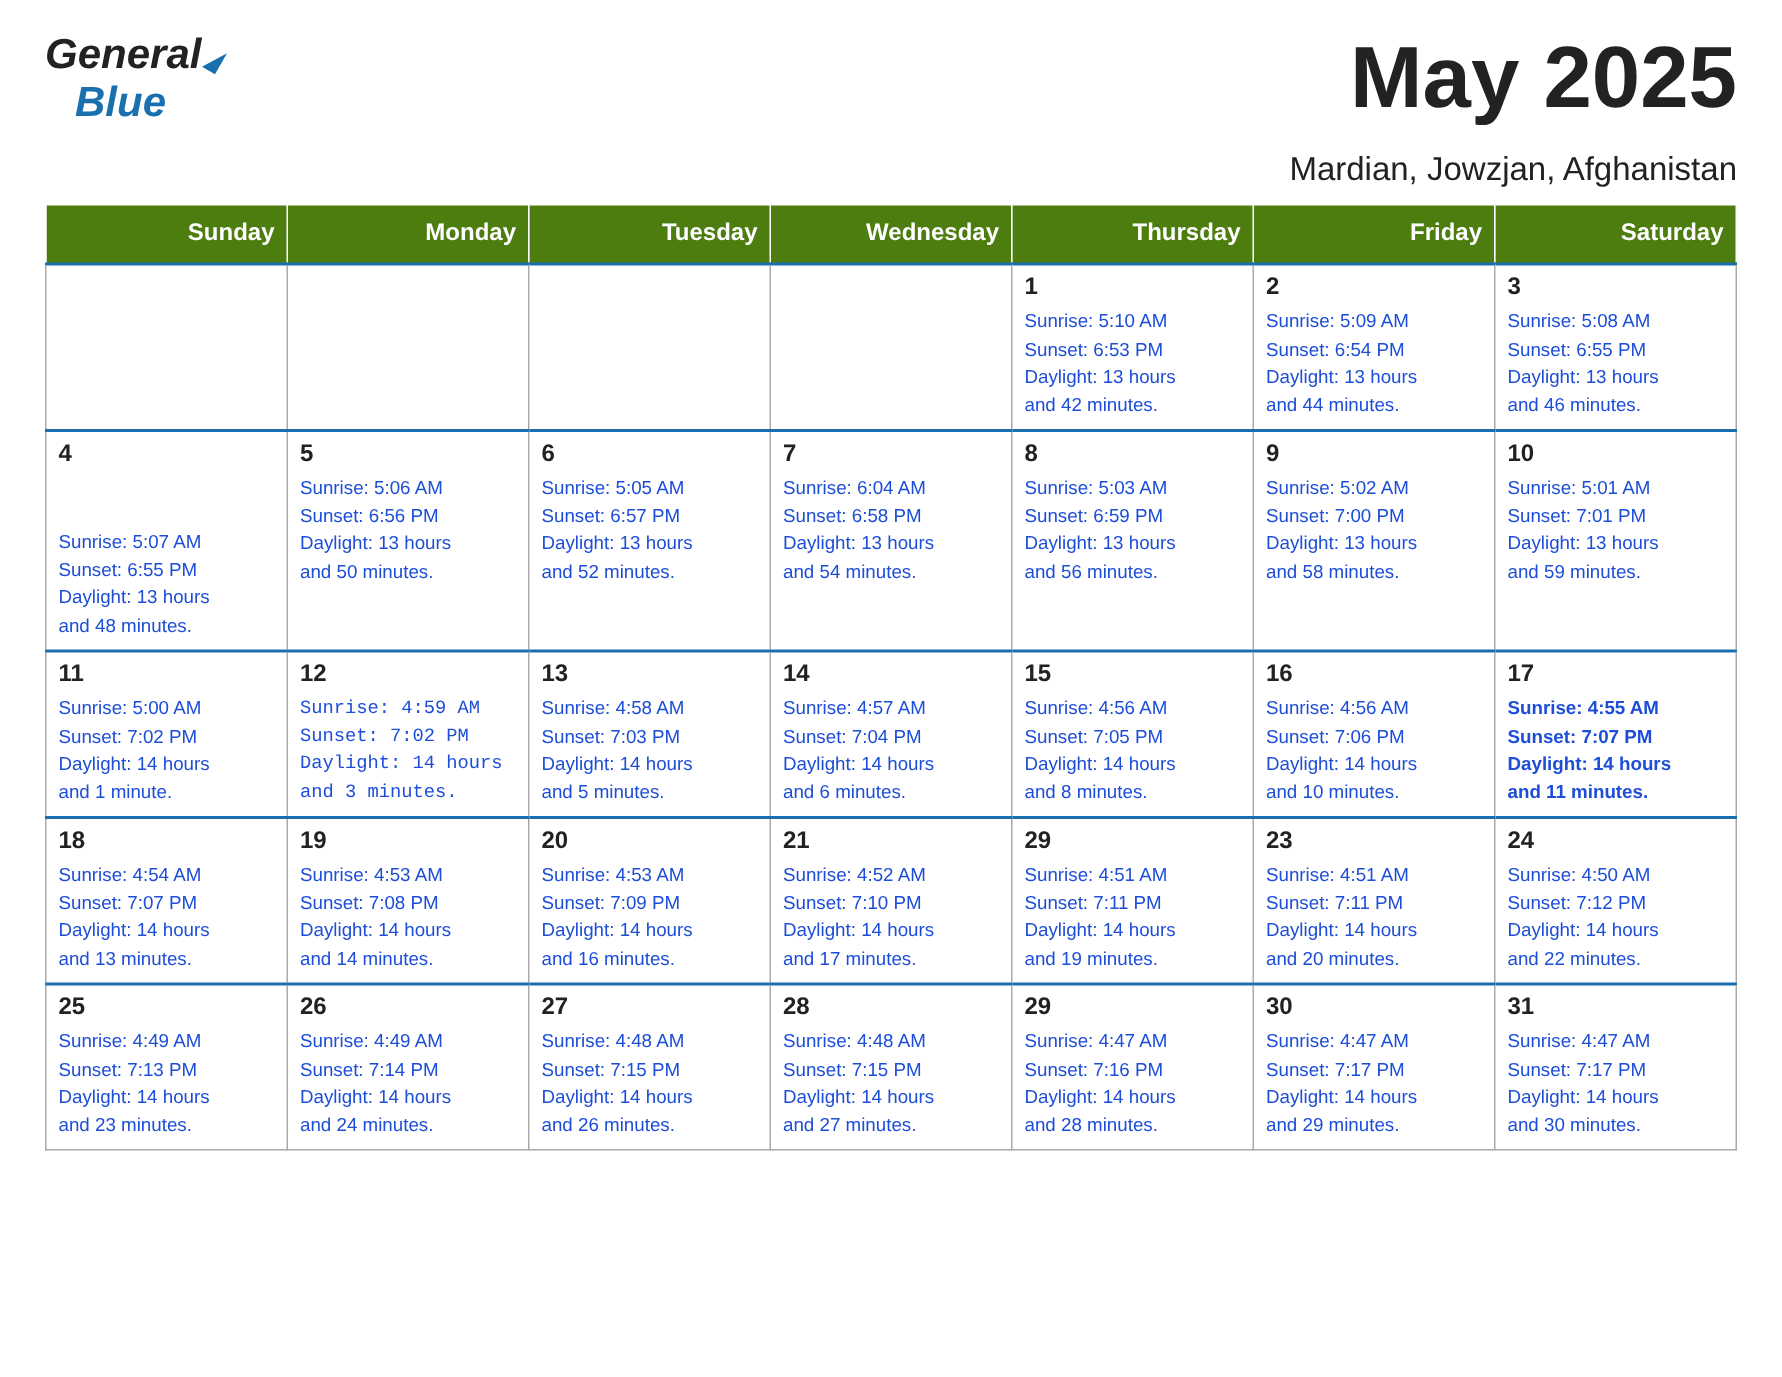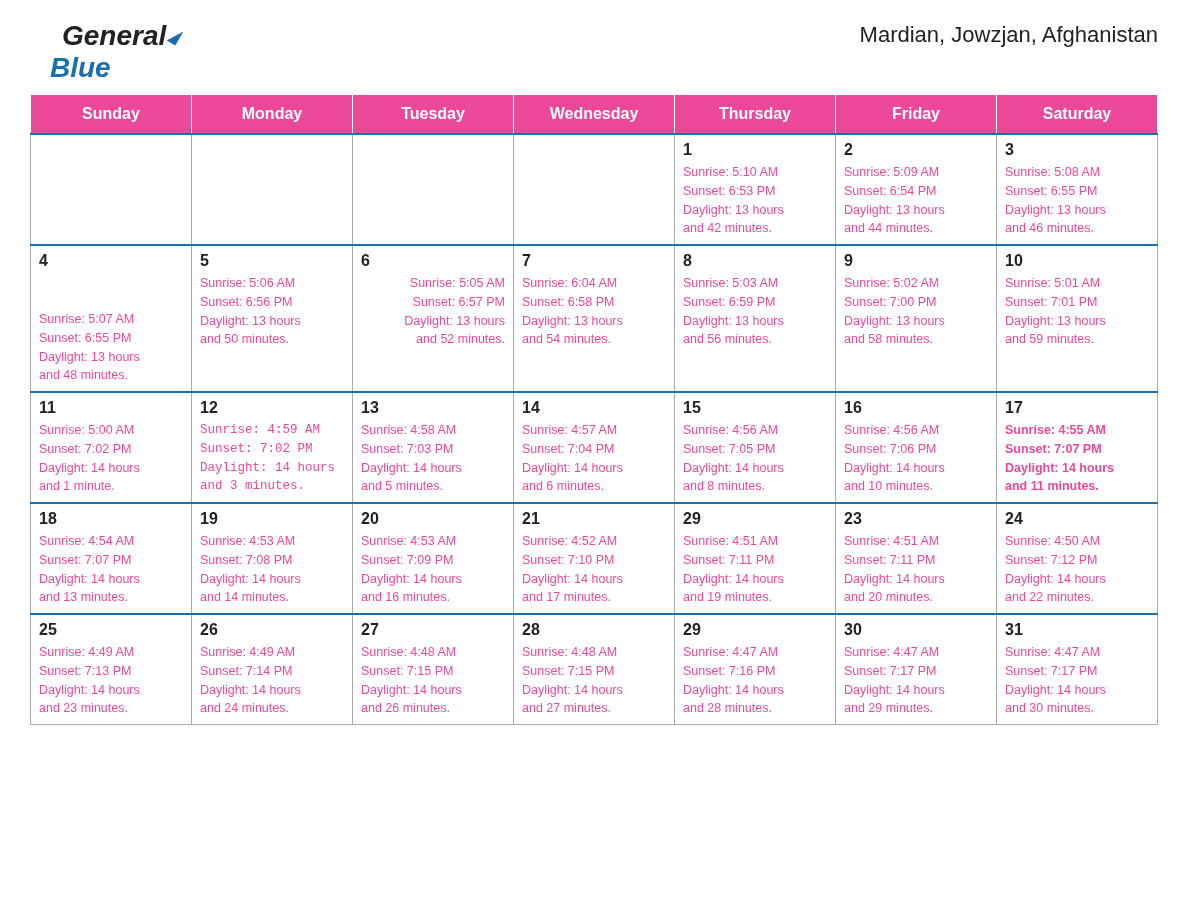--- a/index.html
+++ b/index.html
@@ -19,26 +19,26 @@
     }
     .title-block {
       text-align: right;
     }
     .calendar {
       width: 100%;
       border-collapse: collapse;
       margin-top: 10px;
     }
     .calendar th {
-      background-color: #ec4899;
+      background-color: #4d7c0f;
       color: #fff;
       font-size: 16px;
       font-weight: bold;
       padding: 10px 8px;
-      text-align: center;
+      text-align: right;
       border: 1px solid #fff;
     }
     .calendar td {
       vertical-align: top;
       border: 1px solid #aaa;
       padding: 6px 8px;
       width: 14.28%;
       height: 110px;
       font-size: 13px;
       color: #222;
@@ -47,34 +47,34 @@
       border-top: 2px solid #1a6faf;
     }
     .day-number {
       font-size: 16px;
       font-weight: bold;
       color: #222;
       margin-bottom: 4px;
     }
     .day-info {
       font-size: 12.5px;
-      color: #ec4899;
+      color: #1d4ed8;
       line-height: 1.5;
     }
     .empty-cell {
       background: #fff;
     }
     .logo-wrapper {
       display: flex;
       flex-direction: column;
       align-items: flex-start;
     }
     .logo-line1 {
       display: flex;
-      margin-left: 32px;
+      align-items: center;
     }
     .logo-line2 {
       display: flex;
       align-items: center;
       margin-left: 2px;
     }
   </style>
 </head>
 <body>
 
@@ -82,21 +82,22 @@
   <div class="logo-wrapper">
     <div class="logo-line1">
       <span style="font-size:28px;font-weight:bold;font-style:italic;color:#222;font-family:Arial,sans-serif;">General</span>
       <div style="width:0;height:0;border-left:10px solid transparent;border-right:0px solid transparent;border-bottom:16px solid #1a6faf;margin-left:4px;margin-top:8px;transform:rotate(30deg);"></div>
     </div>
     <div class="logo-line2">
       <span style="font-size:28px;font-weight:bold;font-style:italic;color:#1a6faf;font-family:Arial,sans-serif;margin-left:18px;">Blue</span>
     </div>
   </div>
   <div class="title-block">
-    <div style="font-size:22px;color:#222;margin-top:2px;font-family:Arial,sans-serif;">Mardian, Jowzjan, Afghanistan</div>
+    <div style="font-size:58px;font-weight:bold;color:#222;line-height:1.1;font-family:Arial,sans-serif;">May 2025</div>
+    <div style="font-size:22px;color:#222;margin-top:16px;font-family:Arial,sans-serif;">Mardian, Jowzjan, Afghanistan</div>
   </div>
 </div>
 
 <table class="calendar">
   <thead>
     <tr>
       <th>Sunday</th>
       <th>Monday</th>
       <th>Tuesday</th>
       <th>Wednesday</th>
@@ -143,21 +144,21 @@
         </td>
         <td>
           <div class="day-number">5</div>
           <div class="day-info" style="white-space: pre-line;">Sunrise: 5:06 AM
 Sunset: 6:56 PM
 Daylight: 13 hours
 and 50 minutes.</div>
         </td>
         <td>
           <div class="day-number">6</div>
-          <div class="day-info" style="white-space: pre-line; text-align: right;">Sunrise: 5:05 AM
+          <div class="day-info" style="white-space: pre-line;">Sunrise: 5:05 AM
 Sunset: 6:57 PM
 Daylight: 13 hours
 and 52 minutes.</div>
         </td>
         <td>
           <div class="day-number">7</div>
           <div class="day-info" style="white-space: pre-line;">Sunrise: 6:04 AM
 Sunset: 6:58 PM
 Daylight: 13 hours
 and 54 minutes.</div>

